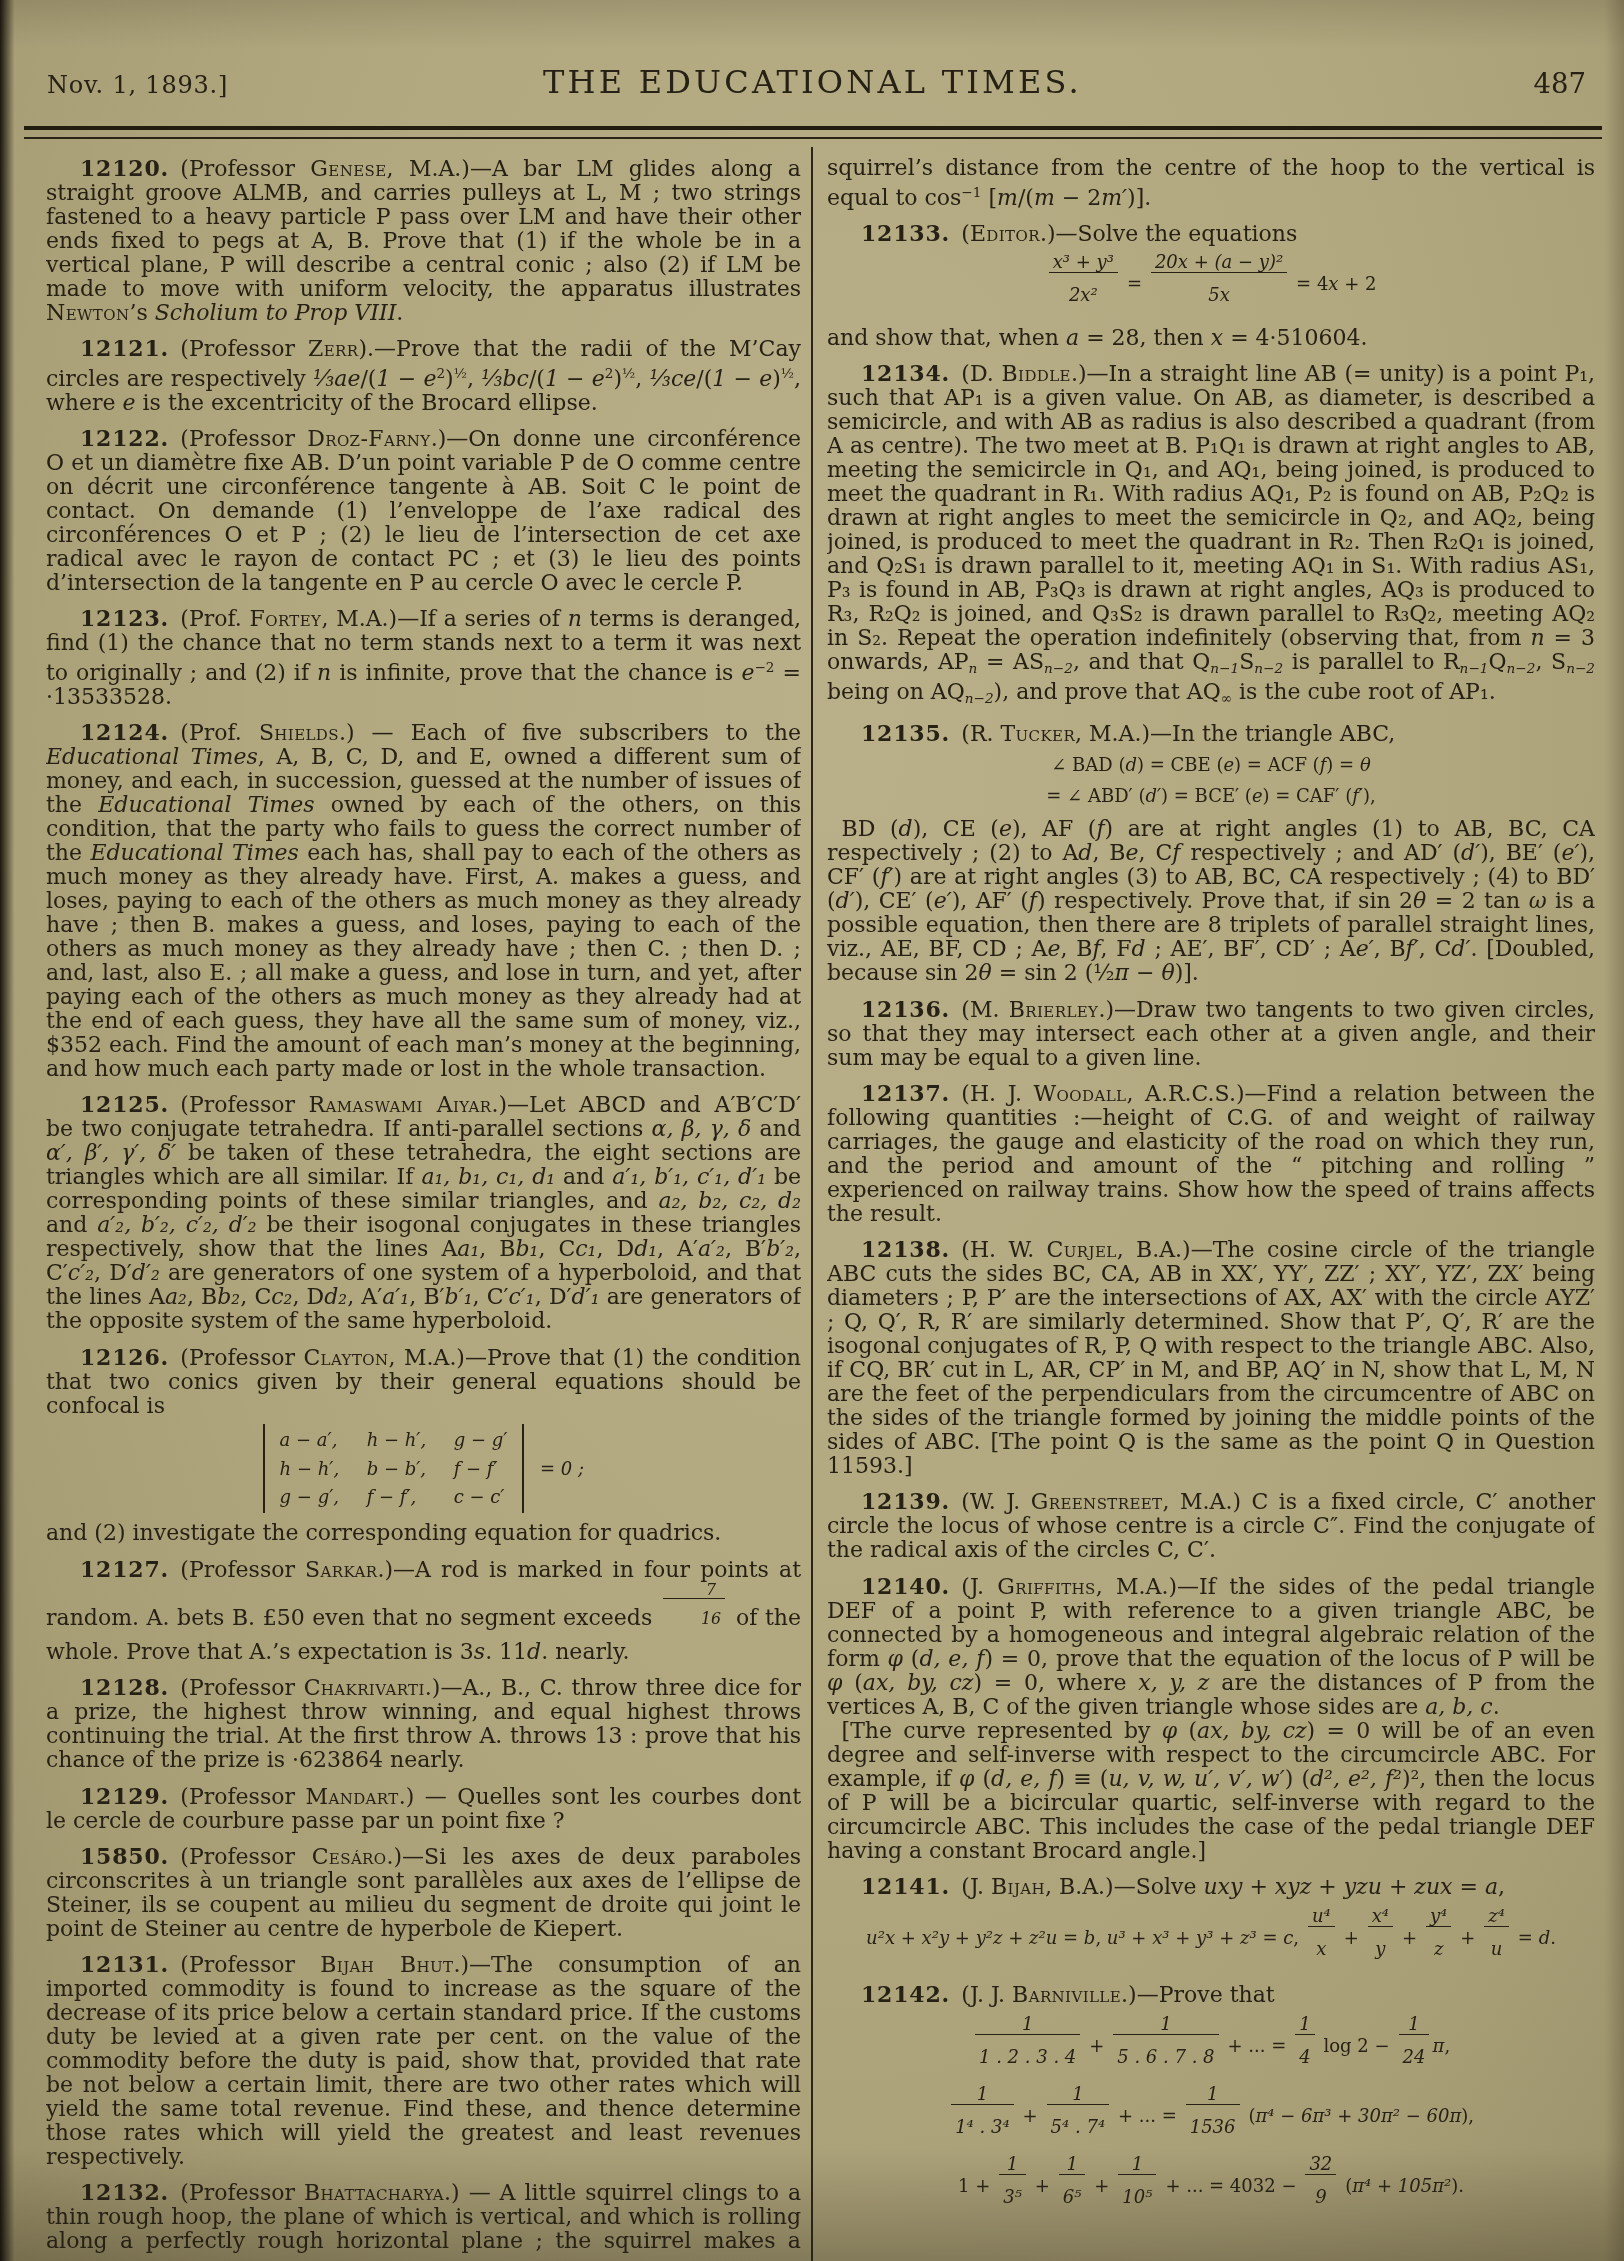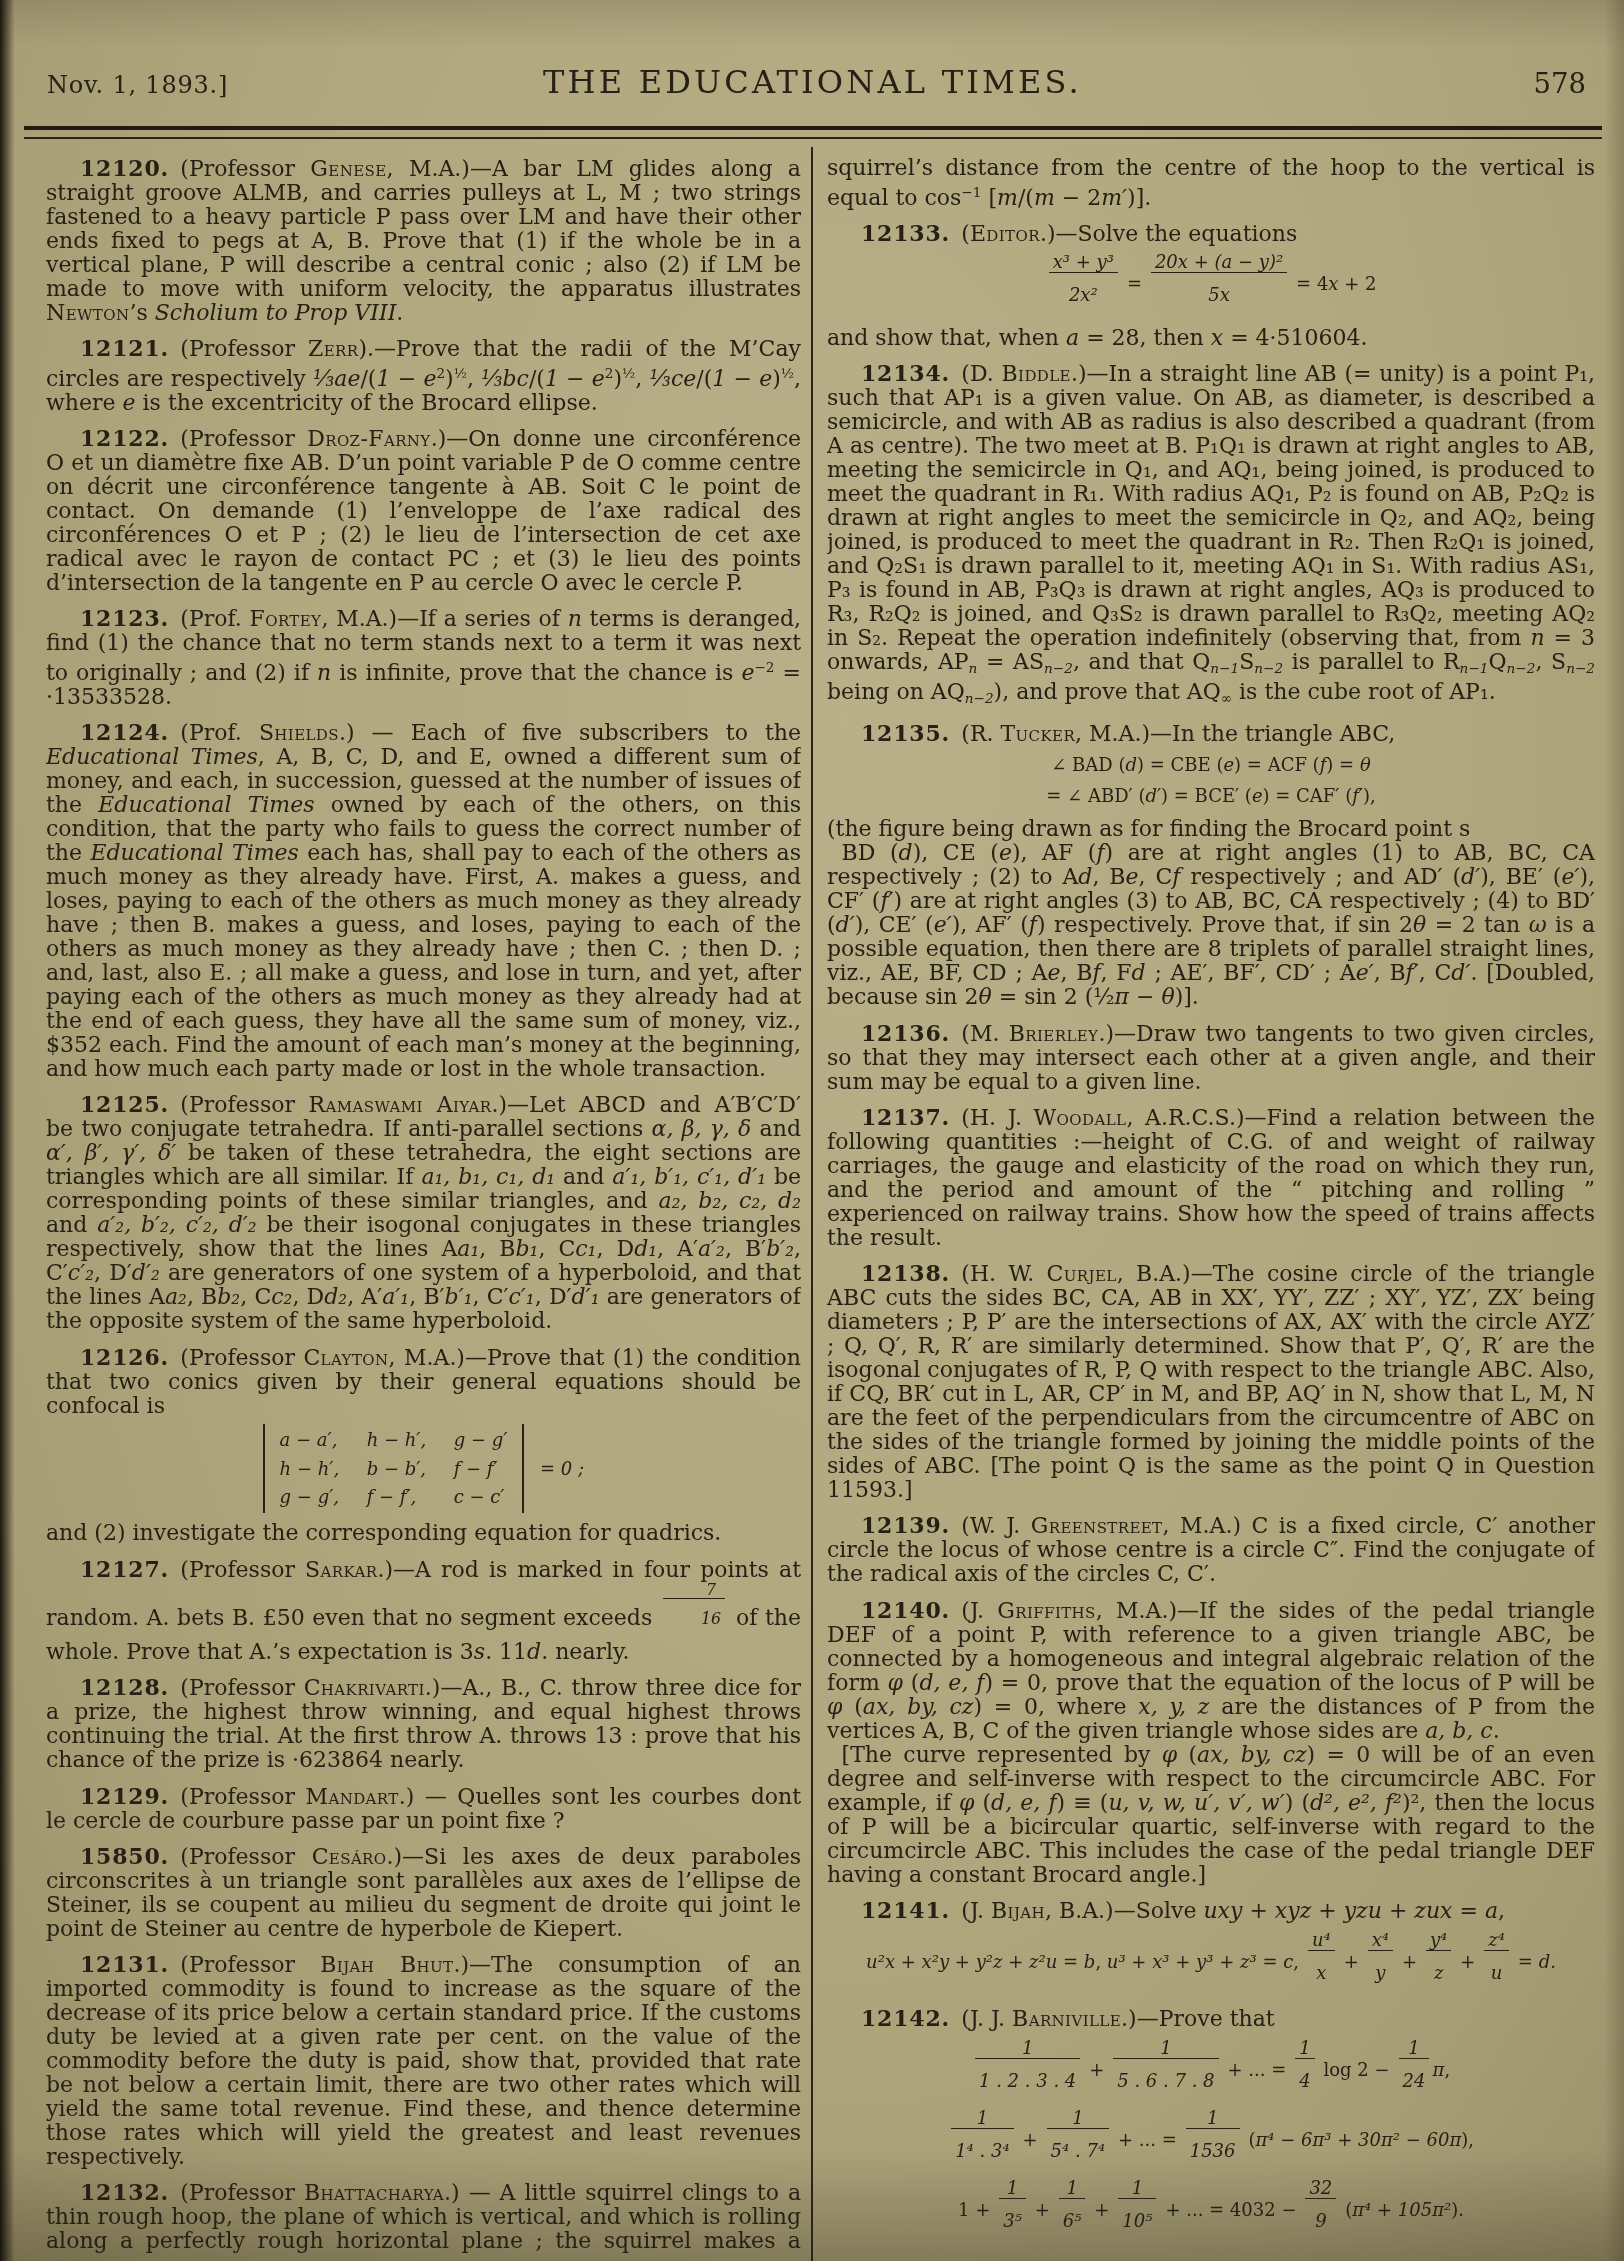--- a/index.html
+++ b/index.html
@@ -53,21 +53,21 @@
       padding:3.2px 14.6px;font-style:italic;text-align:left;}
   .mxeq{font-style:italic;}
 </style>
 </head>
 <body>
 
 <div class="page">
   <div class="header">
     <span class="h-date">Nov. 1, 1893.]</span>
     <span class="h-title">THE EDUCATIONAL TIMES.</span>
-    <span class="h-page">578</span>
+    <span class="h-page">487</span>
   </div>
   <div class="rule1"></div>
   <div class="rule2"></div>
   <div class="divider"></div>
 
   <div class="col col-left">
       <div class="problem">
         <p class="prob"><span class="num">12120.</span><span>(Professor </span><span class="sc">Genese</span><span>, M.A.)—A bar LM glides along a straight groove ALMB, and carries pulleys at L, M ;  two strings fastened to a heavy particle P pass over LM and have their other ends fixed to pegs at A, B.   Prove that (1) if the whole be in a vertical plane, P will describe a central conic ;  also (2) if LM be made to move with uniform velocity, the apparatus illustrates </span><span class="sc">Newton</span><span>’s </span><span class="it">Scholium to Prop VIII</span><span>.</span></p>
       </div>
       <div class="problem">
@@ -135,21 +135,20 @@
       </div>
       <div class="problem">
         <p class="prob"><span class="num">12134.</span><span>(D. </span><span class="sc">Biddle</span><span>.)—In a straight line AB (= unity) is a point P₁, such that AP₁ is a given value.  On AB, as diameter, is described a semicircle, and with AB as radius is also described a quadrant (from A as centre).   The two meet at B.   P₁Q₁ is drawn at right angles to AB, meeting the semicircle in Q₁, and AQ₁, being joined, is produced to meet the quadrant in R₁.   With radius AQ₁, P₂ is found on AB, P₂Q₂ is drawn at right angles to meet the semicircle in Q₂, and AQ₂, being joined, is produced to meet the quadrant in R₂.   Then R₂Q₁ is joined, and Q₂S₁ is drawn parallel to it, meeting AQ₁ in S₁.   With radius AS₁, P₃ is found in AB, P₃Q₃ is drawn at right angles, AQ₃ is produced to R₃, R₂Q₂ is joined, and Q₃S₂ is drawn parallel to R₃Q₂, meeting AQ₂ in S₂.   Repeat the operation indefinitely (observing that, from </span><span class="it">n</span><span> = 3 onwards, AP</span><span class="sbi">n</span><span> = AS</span><span class="sbi">n−2</span><span>, and that Q</span><span class="sbi">n−1</span><span>S</span><span class="sbi">n−2</span><span> is parallel to R</span><span class="sbi">n−1</span><span>Q</span><span class="sbi">n−2</span><span>, S</span><span class="sbi">n−2</span><span> being on AQ</span><span class="sbi">n−2</span><span>), and prove that AQ</span><span class="sb">∞</span><span> is the cube root of AP₁.</span></p>
       </div>
       <div class="problem">
         <p class="prob"><span class="num">12135.</span><span>(R. </span><span class="sc">Tucker</span><span>, M.A.)—In the triangle ABC,</span></p>
         <div class="eq">
           <div class="eqline"><span>∠ BAD (</span><span class="it">d</span><span>) = CBE (</span><span class="it">e</span><span>) = ACF (</span><span class="it">f</span><span>) = </span><span class="it">θ</span></div>
           <div class="eqline"><span>= ∠ ABD′ (</span><span class="it">d′</span><span>) = BCE′ (</span><span class="it">e</span><span>) = CAF′ (</span><span class="it">f′</span><span>),</span></div>
         </div>
-        <p class="prob ni"><span>(the figure being drawn as for finding the Brocard point  s</span></p>
         <p class="prob si"><span>BD (</span><span class="it">d</span><span>),  CE (</span><span class="it">e</span><span>),  AF (</span><span class="it">f</span><span>) are at right angles (1) to AB, BC, CA respectively ;  (2) to A</span><span class="it">d</span><span>, B</span><span class="it">e</span><span>, C</span><span class="it">f</span><span> respectively ;  and AD′ (</span><span class="it">d′</span><span>), BE′ (</span><span class="it">e′</span><span>), CF′ (</span><span class="it">f′</span><span>) are at right angles (3) to AB, BC, CA respectively ;  (4) to BD′ (</span><span class="it">d′</span><span>), CE′ (</span><span class="it">e′</span><span>), AF′ (</span><span class="it">f</span><span>) respectively.    Prove that, if  sin 2</span><span class="it">θ</span><span> = 2 tan </span><span class="it">ω</span><span>  is a possible equation, then there are 8 triplets of parallel straight lines, viz., AE, BF, CD ;  A</span><span class="it">e</span><span>, B</span><span class="it">f</span><span>, F</span><span class="it">d</span><span> ;  AE′, BF′, CD′ ;  A</span><span class="it">e′</span><span>, B</span><span class="it">f′</span><span>, C</span><span class="it">d′</span><span>.   [Doubled, because  sin 2</span><span class="it">θ</span><span> = sin 2 (½</span><span class="it">π</span><span> − </span><span class="it">θ</span><span>)].</span></p>
       </div>
       <div class="problem">
         <p class="prob"><span class="num">12136.</span><span>(M. </span><span class="sc">Brierley</span><span>.)—Draw two tangents to two  given circles, so that they may intersect each other at a given angle, and their sum may be equal to a given line.</span></p>
       </div>
       <div class="problem">
         <p class="prob"><span class="num">12137.</span><span>(H. J. </span><span class="sc">Woodall</span><span>, A.R.C.S.)—Find a relation between the following quantities :—height of C.G. of and weight of railway carriages, the gauge and elasticity of the road on which they run, and the period and amount of the “ pitching and rolling ” experienced on railway trains.   Show how the speed of trains affects the result.</span></p>
       </div>
       <div class="problem">
         <p class="prob"><span class="num">12138.</span><span>(H. W. </span><span class="sc">Curjel</span><span>, B.A.)—The cosine circle of the triangle ABC cuts the sides BC, CA, AB in XX′, YY′, ZZ′ ;  XY′, YZ′, ZX′ being diameters ;  P, P′ are the intersections of AX, AX′ with the circle AYZ′ ;  Q, Q′, R, R′ are similarly determined.   Show that P′, Q′, R′ are the isogonal conjugates of R, P, Q with respect to the triangle ABC. Also, if CQ, BR′ cut in L, AR, CP′ in M, and BP, AQ′ in N, show that L, M, N are the feet of the perpendiculars from the circumcentre of ABC on the sides of the triangle formed by joining the middle points of the sides of ABC.   [The point Q is the same as the point Q in Question 11593.]</span></p>

